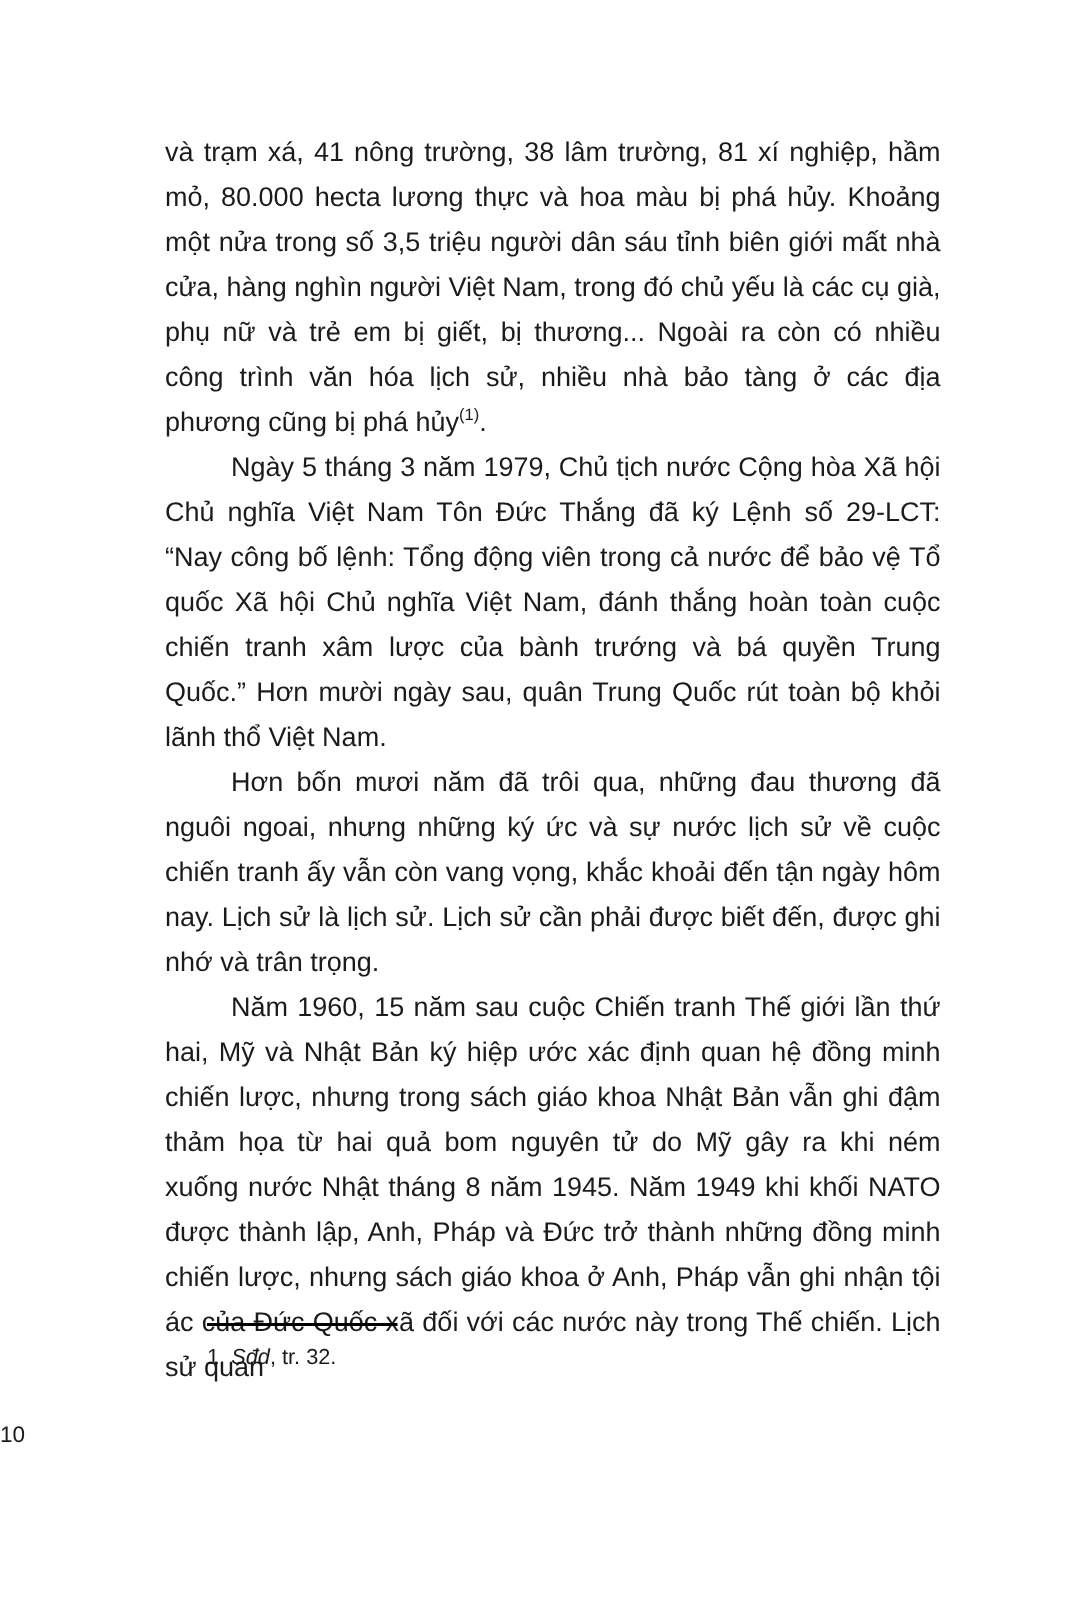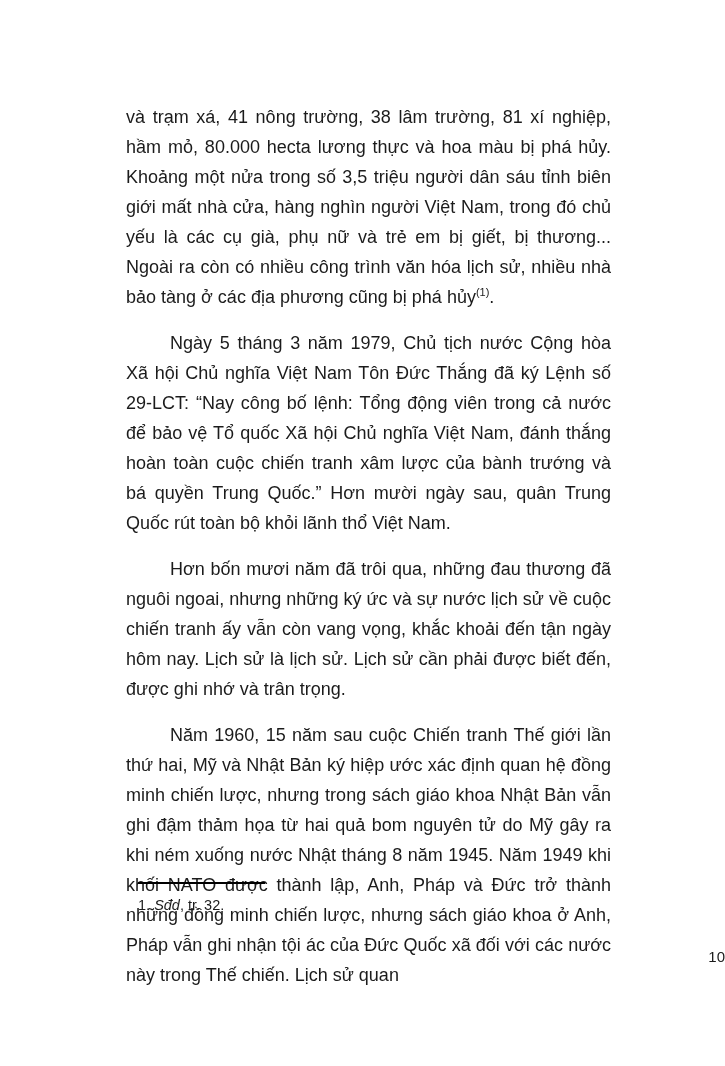--- a/index.html
+++ b/index.html
@@ -20,21 +20,21 @@
   .text-block {
     position: absolute;
     left: 110px;
     top: 86px;
     width: 517px;
     font-size: 18px;
     line-height: 30px;
     text-align: justify;
   }
   .para {
-    margin: 16px;
+    margin: 0;
     padding: 0;
     text-indent: 0;
   }
   .para.indent {
     text-indent: 44px;
   }
   sup.fn-ref {
     font-size: 11px;
     line-height: 0;
     vertical-align: super;
@@ -61,21 +61,21 @@
     color: #1b1b1b;
   }
   .footnote i {
     font-style: italic;
   }
   .page-number {
     position: absolute;
     left: 0;
     top: 948px;
     width: 725px;
-    text-align: right;
+    text-align: left;
     font-size: 15px;
     color: #1b1b1b;
   }
 </style>
 </head>
 <body>
 
 <div class="page">
 
   <div class="text-block">

